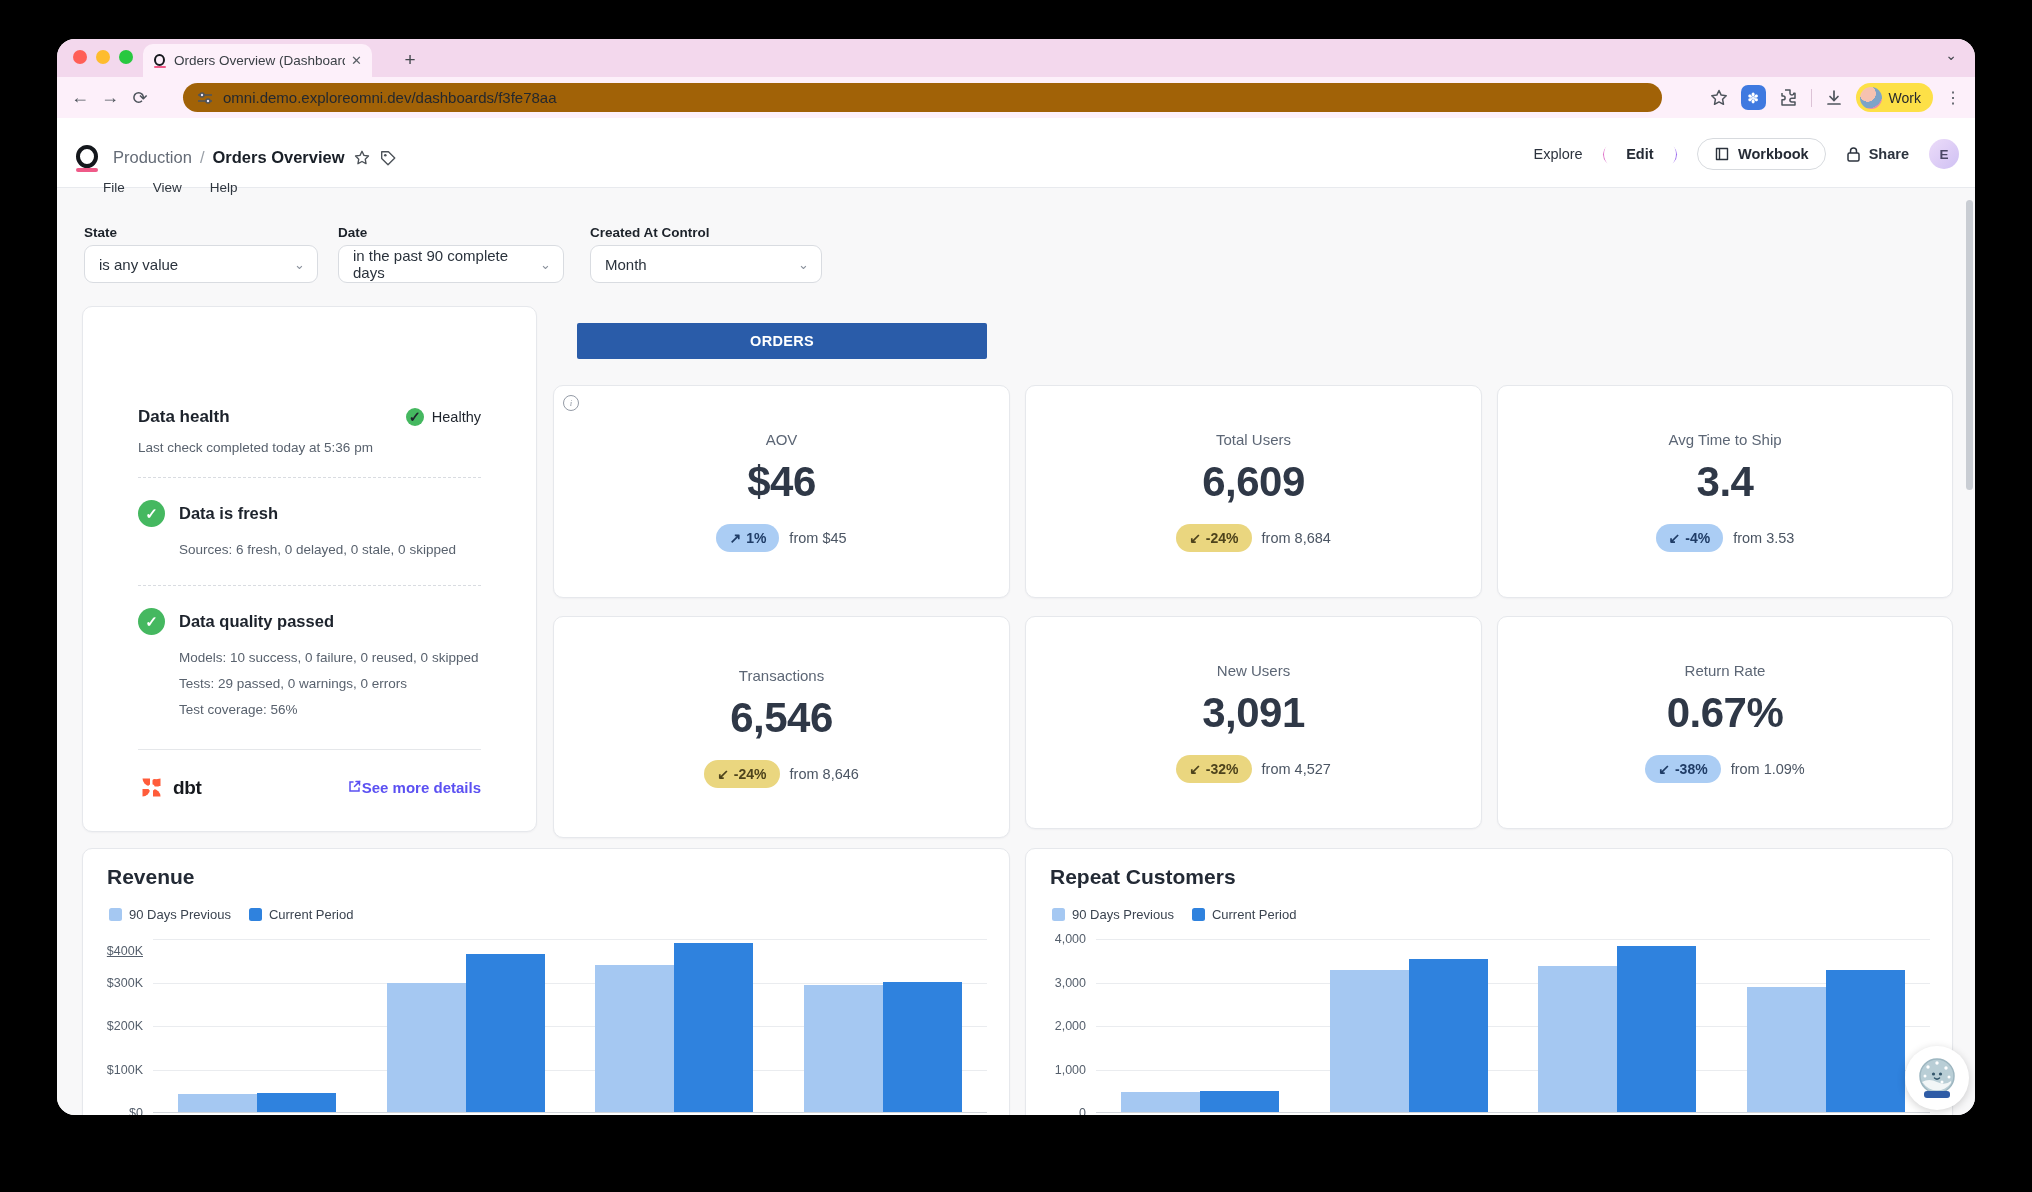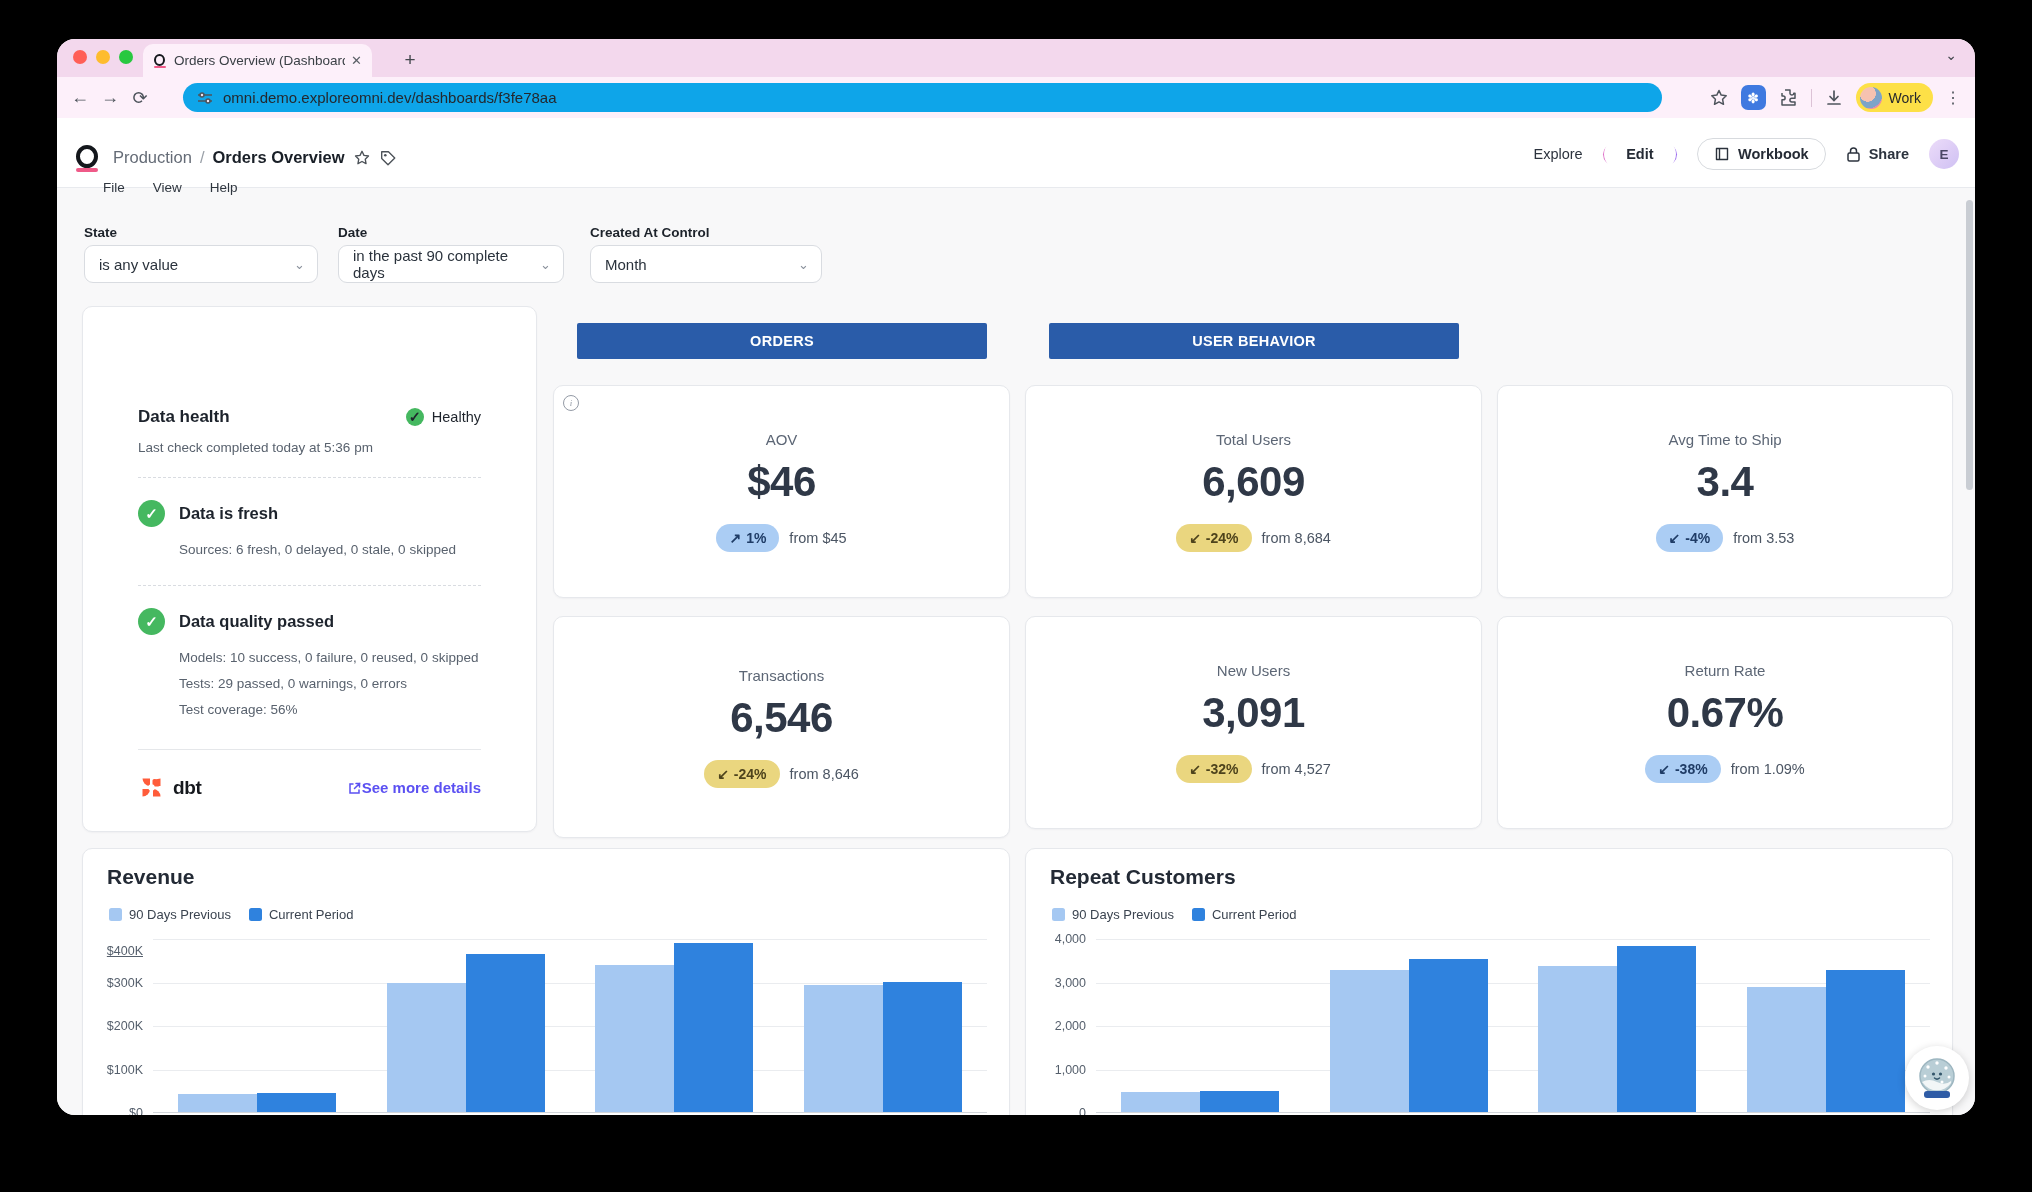--- a/index.html
+++ b/index.html
@@ -19,21 +19,21 @@
   .favicon .ring{position:absolute;left:1px;top:0;width:7px;height:8px;border:2.5px solid #15181d;border-radius:50%;}
   .favicon .bar{position:absolute;left:1px;bottom:-1px;width:12px;height:2.5px;background:#ef5a88;border-radius:2px;}
   .tabtitle{font-size:13.5px;color:#3b4046;white-space:nowrap;overflow:hidden;flex:1 1 auto;}
   .tabclose{font-size:13px;color:#5a5f66;margin-left:6px;flex:0 0 auto;cursor:default;}
   .newtab{position:absolute;left:338px;top:6px;width:30px;height:30px;display:flex;align-items:center;justify-content:center;
           font-size:19px;color:#44484e;}
   .tabchev{position:absolute;right:18px;top:8px;font-size:14px;color:#44484e;}
   
   .toolbar{position:absolute;left:0;top:38px;width:100%;height:41px;background:#fdf0fa;display:flex;align-items:center;}
   .navbtn{width:30px;height:30px;display:flex;align-items:center;justify-content:center;color:#4e545c;font-size:18px;}
-  .urlbar{position:absolute;left:126px;top:6px;width:1479px;height:29px;border-radius:15px;background:#0ea5e9;
+  .urlbar{position:absolute;left:126px;top:6px;width:1479px;height:29px;border-radius:15px;background:#a16207;
           display:flex;align-items:center;padding:0 14px;box-sizing:border-box;}
   .urltext{font-size:15px;color:#24282e;margin-left:10px;}
   .tbicons{position:absolute;right:14px;top:4px;height:33px;display:flex;align-items:center;gap:12px;}
   .extblue{width:25px;height:25px;border-radius:7px;background:#3f79e0;color:#fff;display:flex;align-items:center;justify-content:center;font-size:14px;}
   .sep{width:1px;height:18px;background:#dcc2d6;}
   .chip{height:29px;border-radius:15px;background:#fde047;display:flex;align-items:center;gap:7px;padding:0 12px 0 4px;}
   .chip .pav{width:22px;height:22px;border-radius:50%;background:
        radial-gradient(circle at 35% 30%,#f6c2b0 0 38%,#7da4c8 39% 70%,#e88ba8 71%);}
   .chip span{font-size:14px;color:#26282c;}
   .kebab{font-size:16px;color:#4e545c;letter-spacing:0;}
@@ -77,21 +77,21 @@
   .dh-sub{margin-top:13px;font-size:13.5px;color:#59626e;}
   .dashes{border-top:1px dashed #d9dce1;margin:22px 0;}
   .check-row{display:flex;align-items:center;gap:14px;}
   .check-title{font-size:16.5px;font-weight:700;color:#1d232c;}
   .check-lines{margin:10px 0 0 41px;}
   .check-lines div{font-size:13.5px;color:#59626e;line-height:26px;}
   .solidline{border-top:1px solid #e5e7ea;margin:26px 0 0 0;}
   .dh-foot{display:flex;align-items:center;justify-content:space-between;margin-top:24px;}
   .dbt{display:flex;align-items:center;gap:8px;}
   .dbt b{font-size:19px;color:#16191e;letter-spacing:-0.3px;}
-  .seemore{display:flex;align-items:flex-end;font-size:15px;font-weight:600;color:#5b50f2;}
+  .seemore{display:flex;align-items:flex-start;font-size:15px;font-weight:600;color:#5b50f2;}
   
   .banner{position:absolute;top:126px;width:410px;height:36px;background:#2a5ca9;border-radius:2px;
           display:flex;align-items:center;justify-content:center;color:#fff;font-size:14.5px;font-weight:700;letter-spacing:.3px;}
   
   .kpi{position:absolute;width:457px;display:flex;flex-direction:column;align-items:center;justify-content:center;}
   .kpi-label{font-size:15px;color:#5c6675;}
   .kpi-value{font-size:42px;font-weight:700;color:#2f3847;margin-top:10px;letter-spacing:-0.5px;}
   .kpi-badgerow{display:flex;align-items:center;gap:10px;margin-top:18px;}
   .pill{border-radius:15px;padding:6px 13px;font-size:14px;font-weight:600;display:flex;align-items:center;gap:5px;}
   .pill.blue{background:#abcdf4;color:#1f3c66;}
@@ -290,21 +290,20 @@
         <span class="seemore">
           <svg width="15" height="15" viewBox="0 0 15 15">
             <path d="M6 3H3v9h9V9M9 2.5h3.5V6M12.8 2.2L7.5 7.5" fill="none" stroke="#5b50f2" stroke-width="1.5" stroke-linecap="round"></path>
           </svg>
           <span>See more details</span>
         </span>
       </div>
     </div>
 
     <div class="banner" style="left:520px">ORDERS</div>
-    <div class="banner" style="left:992px">USER BEHAVIOR</div>
 
     <div class="card kpi" style="left:496px;top:188px;height:213px">
       <div class="infoicon">i</div>
       <div class="kpi-label">AOV</div>
       <div class="kpi-value">$46</div>
       <div class="kpi-badgerow">
         <span class="pill blue">
             <span>↗</span>
             <span>1%</span>
           </span>

